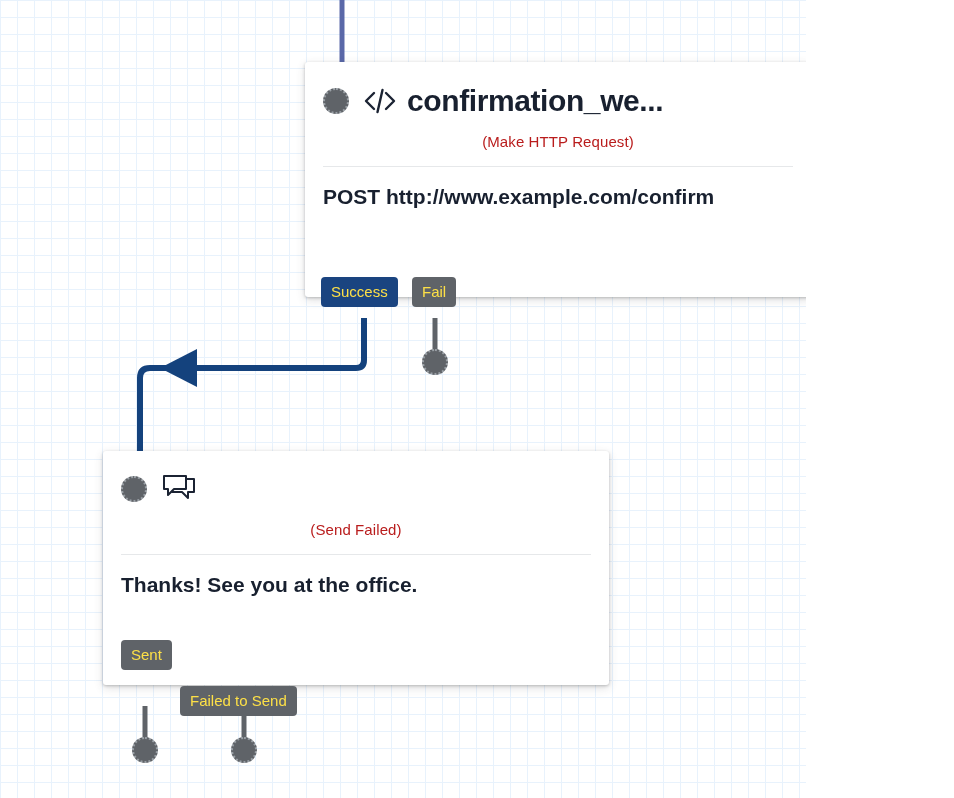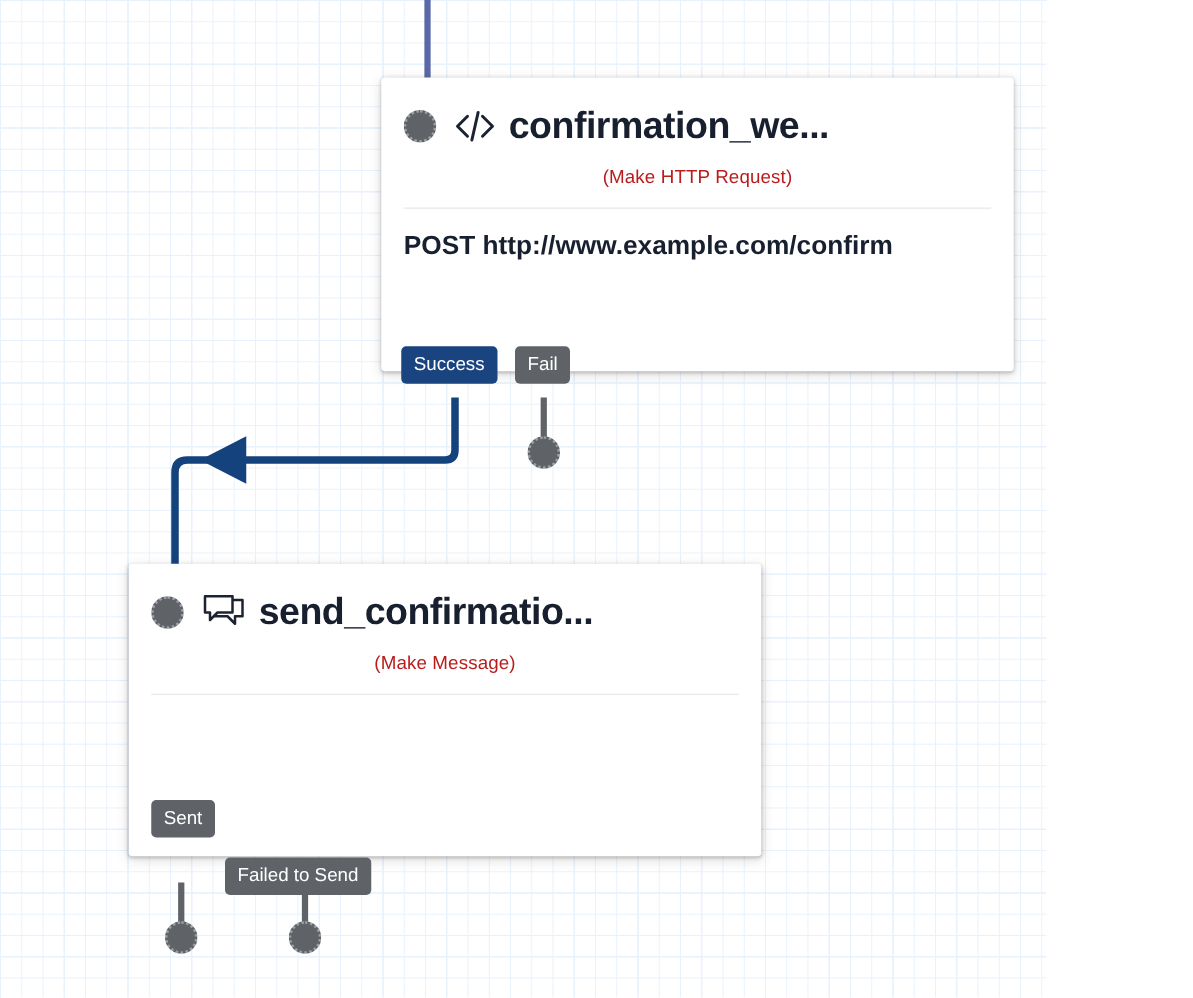--- a/index.html
+++ b/index.html
@@ -20,21 +20,20 @@
     height: 798px;
     background-color: #ffffff;
     background-image:
       linear-gradient(to right, #e8f2fc 1px, transparent 1px),
       linear-gradient(to bottom, #e8f2fc 1px, transparent 1px),
       linear-gradient(to right, #ddecfa 1px, transparent 1px),
       linear-gradient(to bottom, #ddecfa 1px, transparent 1px);
     background-size: 17px 17px, 17px 17px, 51px 51px, 51px 51px;
     background-position: 0 0, 0 0, 0 0, 0 0;
     overflow: hidden;
-    padding-left: 31px;
   }
 
   
   #wires {
     position: absolute;
     left: 0;
     top: 0;
     width: 954px;
     height: 798px;
     pointer-events: none;
@@ -106,21 +105,21 @@
     line-height: 1.3;
     white-space: nowrap;
     overflow: hidden;
     font-weight: bold;
   }
 
   
   .out-badge {
     position: absolute;
     font-size: 15px;
-    color: #ffffff;
+    color: #fde047;
     padding: 6px 10px 7px 10px;
     border-radius: 4px;
     white-space: nowrap;
     line-height: 1.15;
     box-sizing: border-box;
   }
   .out-badge.blue { background: #1a4480; }
   .out-badge.gray { background: #5f6368; }
 
   .out-port {
@@ -176,24 +175,24 @@
 
   <div class="node" style="left:103px; top:451px; width:506px; height:234px;">
     <div class="node-head">
       <div class="in-port"></div>
       <div class="node-type-icon">
         <svg width="36" height="32" viewBox="0 0 36 32" xmlns="http://www.w3.org/2000/svg">
           <path d="M11 6 H33 V19 H27 V25 L21 19 H11 Z" stroke="#1b2333" stroke-width="2" fill="#ffffff" stroke-linejoin="round"></path>
           <path d="M3 3 H25 V16 H13 L7 22 V16 H3 Z" stroke="#1b2333" stroke-width="2" fill="#ffffff" stroke-linejoin="round"></path>
         </svg>
       </div>
-      <div class="node-title">send_confirmatio...</div>
     </div>
-    <div class="node-subtitle">(Make Message)</div>
+    <div class="node-subtitle">(Send Failed)</div>
     <div class="node-divider"></div>
+    <div class="node-body">Thanks! See you at the office.</div>
   </div>
 
   <div class="out-badge gray" style="left:121px; top:640px;">Sent</div>
   <div class="out-badge gray" style="left:180px; top:666px;margin-top:20px;">Failed to Send</div>
   <div class="out-port" style="left:132px; top:737px;"></div>
   <div class="out-port" style="left:231px; top:737px;"></div>
 
 </div>
 
 </body></html>

